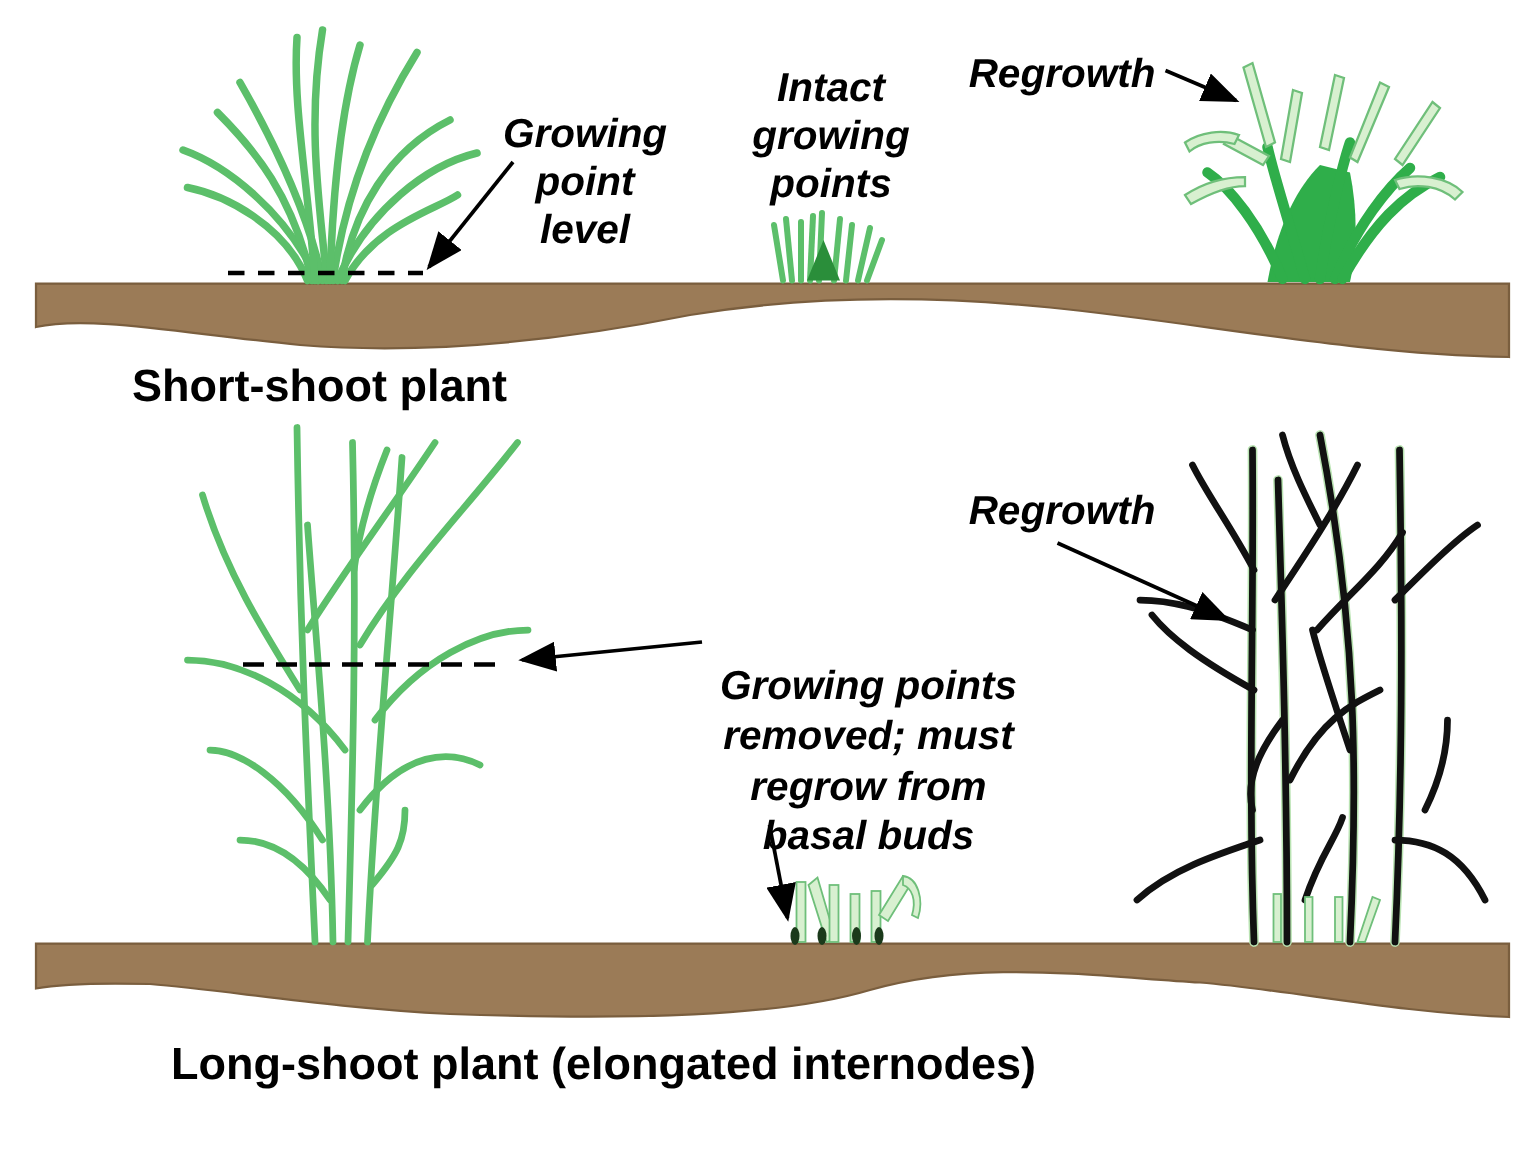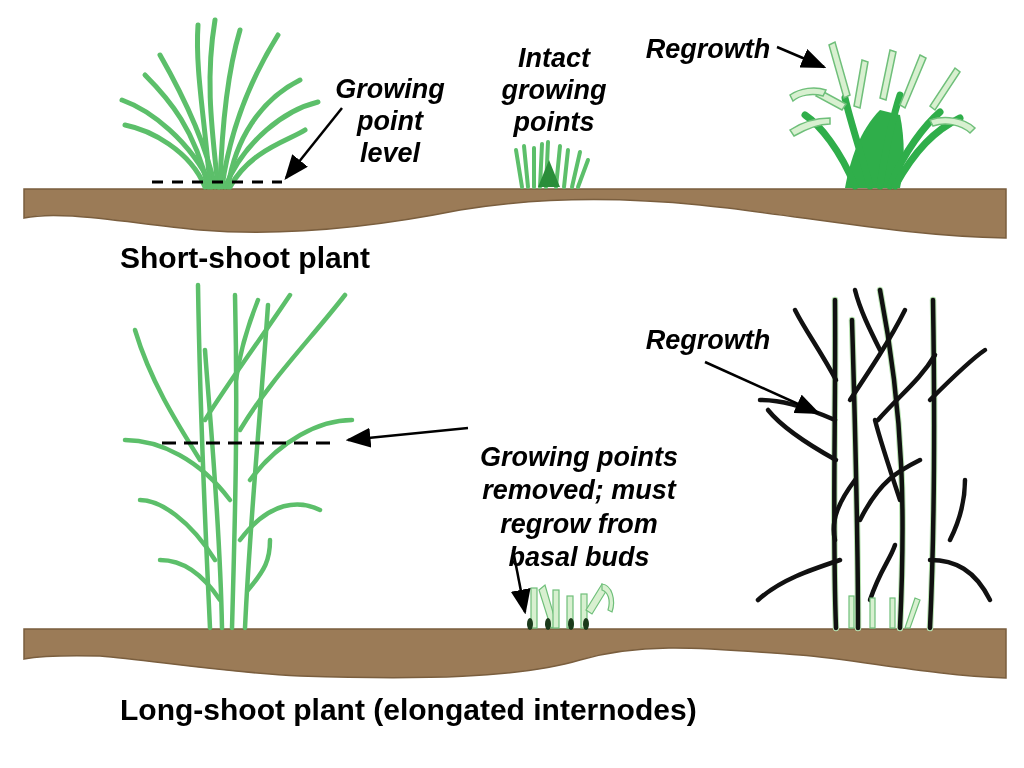--- a/index.html
+++ b/index.html
@@ -1,21 +1,21 @@
 <!DOCTYPE html>
 <html><head>
   <meta charset="utf-8">
   <style>
     html, body { margin: 0; padding: 0; background: #ffffff; }
     body { width: 1024px; height: 768px; position: relative; overflow: hidden;
            font-family: "Liberation Sans", sans-serif; color: #000; }
     #diagram { position: absolute; left: 0; top: 0; width: 1024px; height: 768px; }
     .lbl { position: absolute; font-weight: bold; text-align: center; line-height: 1.18; white-space: pre-line; }
     .lbl-small { font-size: 27px; font-style: italic; }
-    .title { font-size: 30px; text-align: left; white-space: nowrap; margin-left: 32px; }
+    .title { font-size: 30px; text-align: left; white-space: nowrap; }
   </style>
 </head>
 <body>
 
 <svg id="diagram" viewBox="0 0 1024 768" xmlns="http://www.w3.org/2000/svg">
   <defs>
     <marker id="arrowhead" markerWidth="10" markerHeight="8" refX="9" refY="4" orient="auto">
       <path d="M0,0 L10,4 L0,8 Z" fill="#000"></path>
     </marker>
   </defs>
@@ -161,13 +161,13 @@
 growing
 points</div>
 <div class="lbl lbl-small" style="left:638px; top:34px; width:140px;">Regrowth</div>
 <div class="lbl title" style="left:88px; top:240px;">Short-shoot plant</div>
 
 <div class="lbl lbl-small" style="left:638px; top:325px; width:140px;">Regrowth</div>
 <div class="lbl lbl-small" style="left:464px; top:441px; width:230px; line-height:1.24;">Growing points
 removed; must
 regrow from
 basal buds</div>
-<div class="lbl title" style="left:88px; top:692px;">Long-shoot plant (elongated internodes)</div>
+<div class="lbl title" style="left:114px; top:692px;">Long-shoot plant (elongated internodes)</div>
 
 </body></html>

